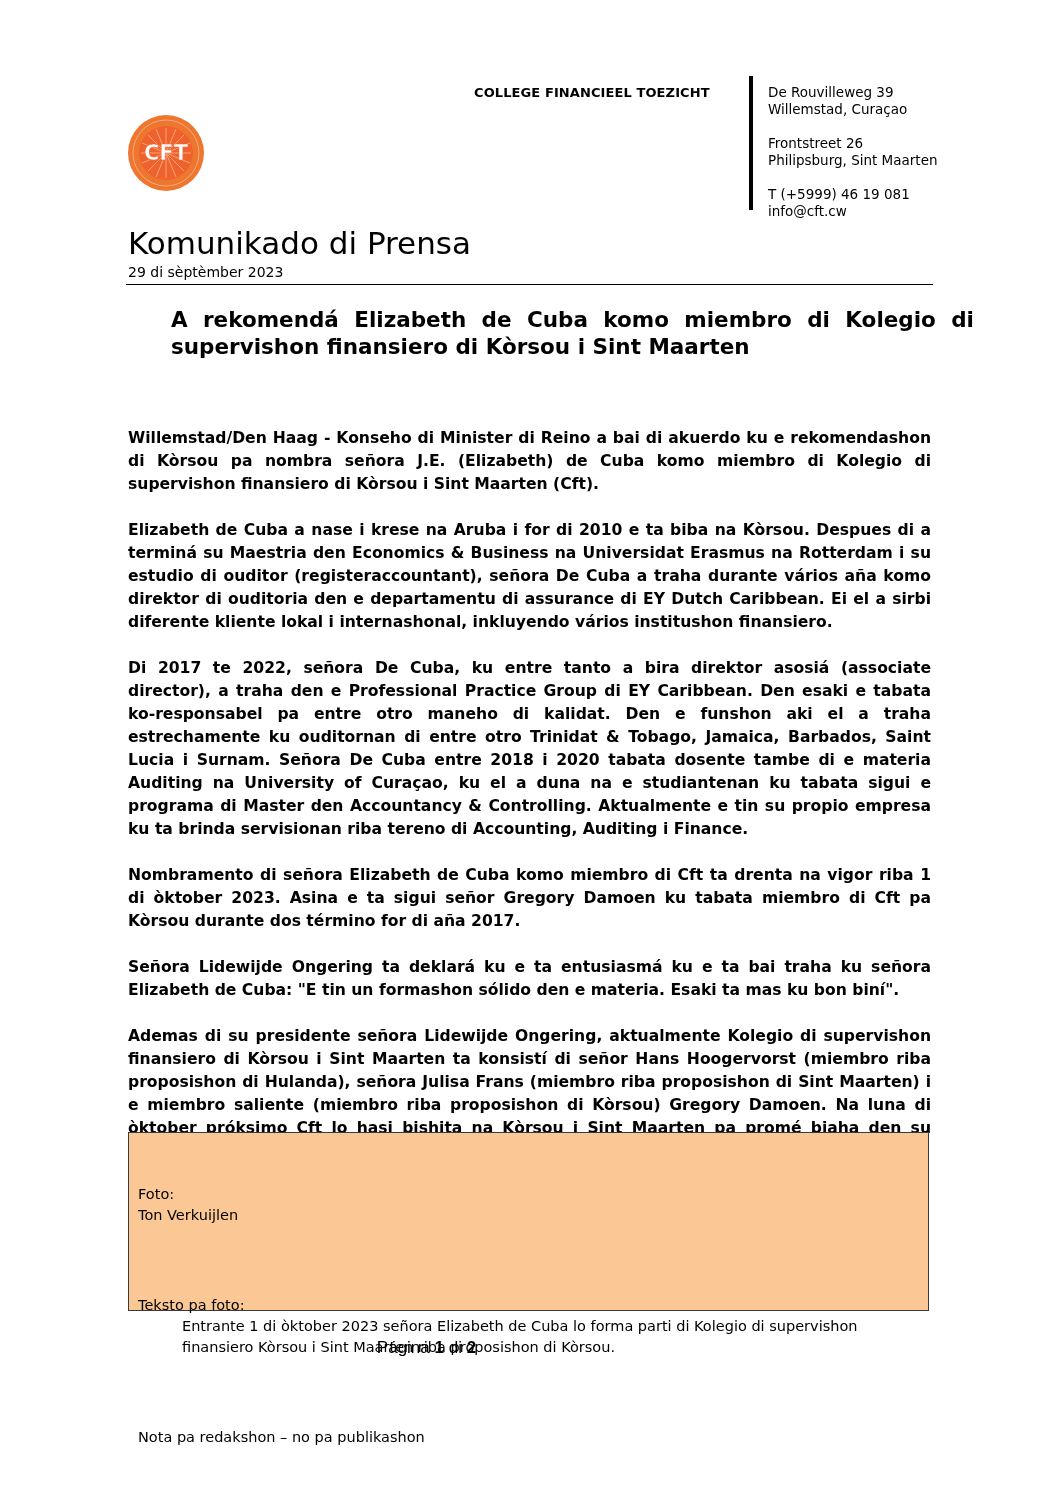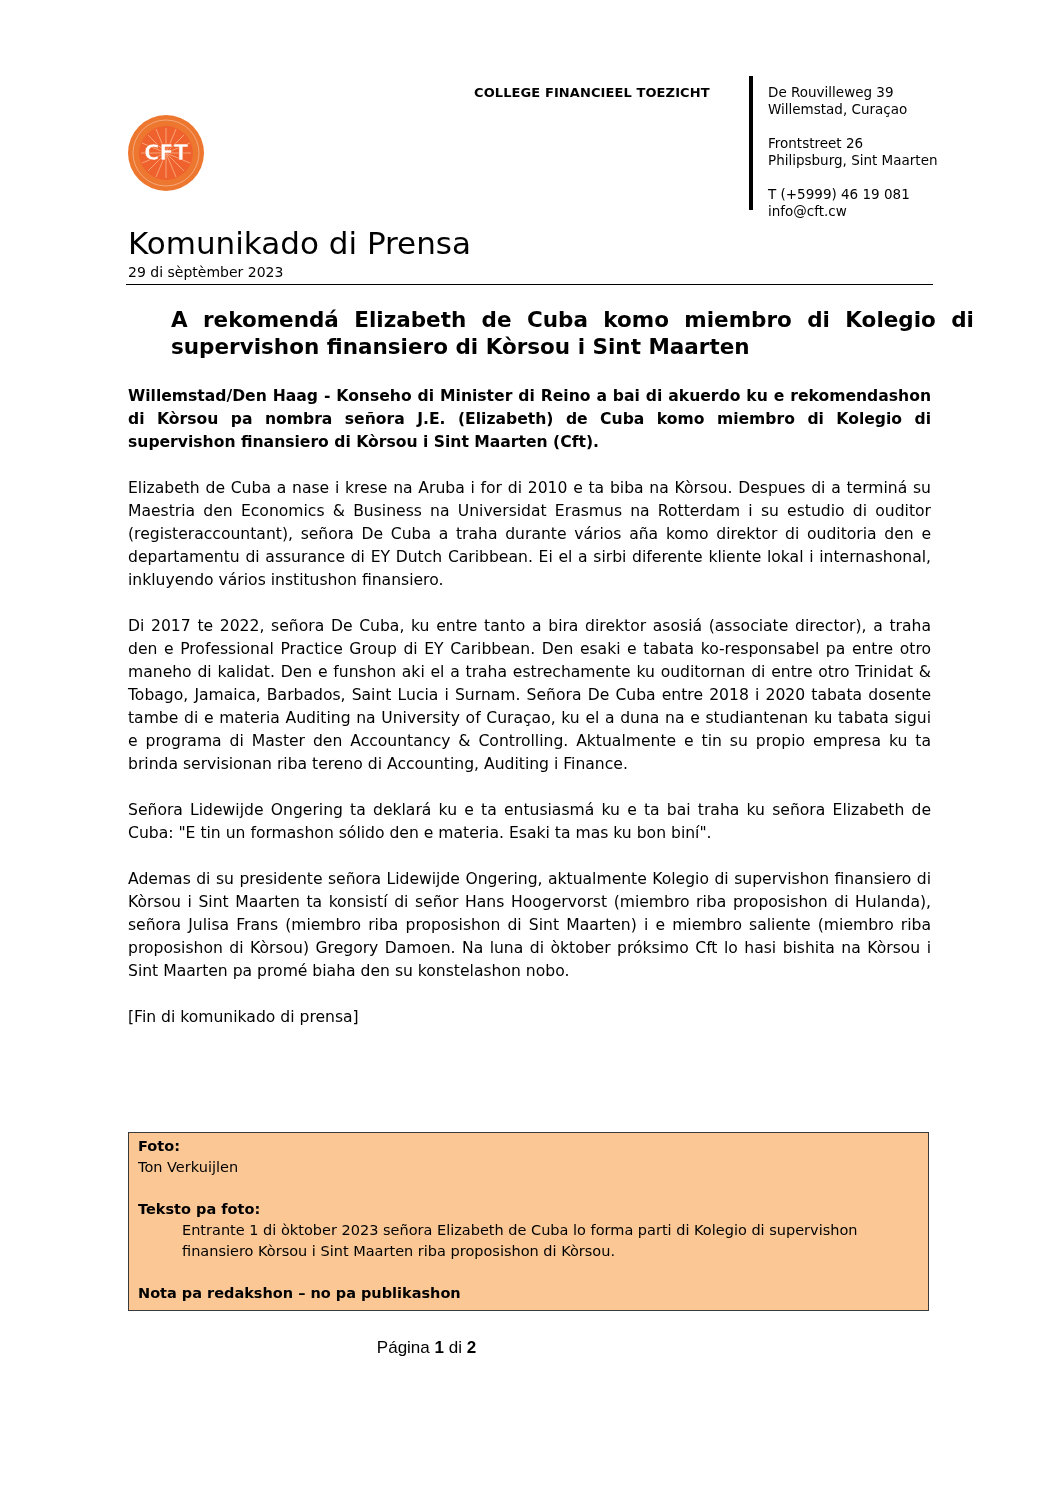--- a/index.html
+++ b/index.html
@@ -9,26 +9,26 @@
   .vbar { position: absolute; left: 749px; top: 76px; width: 4px; height: 134px; background: #000; }
   .address { position: absolute; left: 768px; top: 84px; font-size: 13.5px; line-height: 17px; }
   .address .gap { height: 17px; }
   .logo { position: absolute; left: 127px; top: 114px; width: 78px; height: 78px; }
   .doc-title { position: absolute; left: 128px; top: 225px; font-size: 31px; font-weight: normal; }
   .doc-date { position: absolute; left: 128px; top: 264px; font-size: 14px; }
   .rule { position: absolute; left: 126px; top: 284px; width: 807px; height: 1px; background: #000; }
   .headline { position: absolute; left: 128px; top: 306px; width: 803px; font-size: 21.5px; font-weight: bold;
               line-height: 27px; text-align: justify; text-align-last: left; margin-left: 43px; }
   .content { position: absolute; left: 128px; top: 385px; width: 803px; font-size: 15.6px; line-height: 23px; }
-  .content p { margin: 0 0 23px 0; text-align: justify; }
-  .content p.lead { font-weight: bold; }
+  .content p { margin: 0 0 23px 0; text-align: justify; font-weight: bold; }
+  .content p.lead { font-weight: bold; margin-top: 42px; }
   .content p.end { margin-bottom: 0; }
   .photo-box { position: absolute; left: 128px; top: 1132px; width: 801px; height: 179px; background: #fbc895;
                border: 1px solid #3a3a3a; box-sizing: border-box; padding: 3px 9px; font-size: 14.5px; line-height: 21px; }
-  .photo-box .b { font-weight: bold; }
+  .photo-box .b { font-weight: normal; margin-top: 48px; }
   .photo-box .gap { height: 21px; }
   .footer { position: absolute; left: 0; width: 853px; top: 1338px; text-align: center;
             font-family: "Liberation Sans", sans-serif; font-size: 17px; }
   .footer b { font-weight: bold; }
 </style>
 </head>
 <body>
 
 <div class="org-name">COLLEGE FINANCIEEL TOEZICHT</div>
 <div class="vbar"></div>
@@ -64,20 +64,21 @@
 <div class="doc-title">Komunikado di Prensa</div>
 <div class="doc-date">29 di sèptèmber 2023</div>
 <div class="rule"></div>
 
 <div class="headline">A rekomendá Elizabeth de Cuba komo miembro di Kolegio di supervishon finansiero di Kòrsou i Sint Maarten</div>
 
 <div class="content">
   <p class="lead">Willemstad/Den Haag - Konseho di Minister di Reino a bai di akuerdo ku e rekomendashon di Kòrsou pa nombra señora J.E. (Elizabeth) de Cuba komo miembro di Kolegio di supervishon finansiero di Kòrsou i Sint Maarten (Cft).</p>
   <p>Elizabeth de Cuba a nase i krese na Aruba i for di 2010 e ta biba na Kòrsou. Despues di a terminá su Maestria den Economics &amp; Business na Universidat Erasmus na Rotterdam i su estudio di ouditor (registeraccountant), señora De Cuba a traha durante vários aña komo direktor di ouditoria den e departamentu di assurance di EY Dutch Caribbean. Ei el a sirbi diferente kliente lokal i internashonal, inkluyendo vários institushon finansiero.</p>
   <p>Di 2017 te 2022, señora De Cuba, ku entre tanto a bira direktor asosiá (associate director), a traha den e Professional Practice Group di EY Caribbean. Den esaki e tabata ko-responsabel pa entre otro maneho di kalidat. Den e funshon aki el a traha estrechamente ku ouditornan di entre otro Trinidat &amp; Tobago, Jamaica, Barbados, Saint Lucia i Surnam. Señora De Cuba entre 2018 i 2020 tabata dosente tambe di e materia Auditing na University of Curaçao, ku el a duna na e studiantenan ku tabata sigui e programa di Master den Accountancy &amp; Controlling. Aktualmente e tin su propio empresa ku ta brinda servisionan riba tereno di Accounting, Auditing i Finance.</p>
+  <p>Nombramento di señora Elizabeth de Cuba komo miembro di Cft ta drenta na vigor riba 1 di òktober 2023. Asina e ta sigui señor Gregory Damoen ku tabata miembro di Cft pa Kòrsou durante dos término for di aña 2017.</p>
   <p>Señora Lidewijde Ongering ta deklará ku e ta entusiasmá ku e ta bai traha ku señora Elizabeth de Cuba: "E tin un formashon sólido den e materia. Esaki ta mas ku bon biní".</p>
   <p>Ademas di su presidente señora Lidewijde Ongering, aktualmente Kolegio di supervishon finansiero di Kòrsou i Sint Maarten ta konsistí di señor Hans Hoogervorst (miembro riba proposishon di Hulanda), señora Julisa Frans (miembro riba proposishon di Sint Maarten) i e miembro saliente (miembro riba proposishon di Kòrsou) Gregory Damoen. Na luna di òktober próksimo Cft lo hasi bishita na Kòrsou i Sint Maarten pa promé biaha den su konstelashon nobo.</p>
   <p class="end">[Fin di komunikado di prensa]</p>
 </div>
 
 <div class="photo-box">
   <div class="b">Foto:</div>
   <div>Ton Verkuijlen</div>
   <div class="gap"></div>
   <div class="b">Teksto pa foto:</div>

